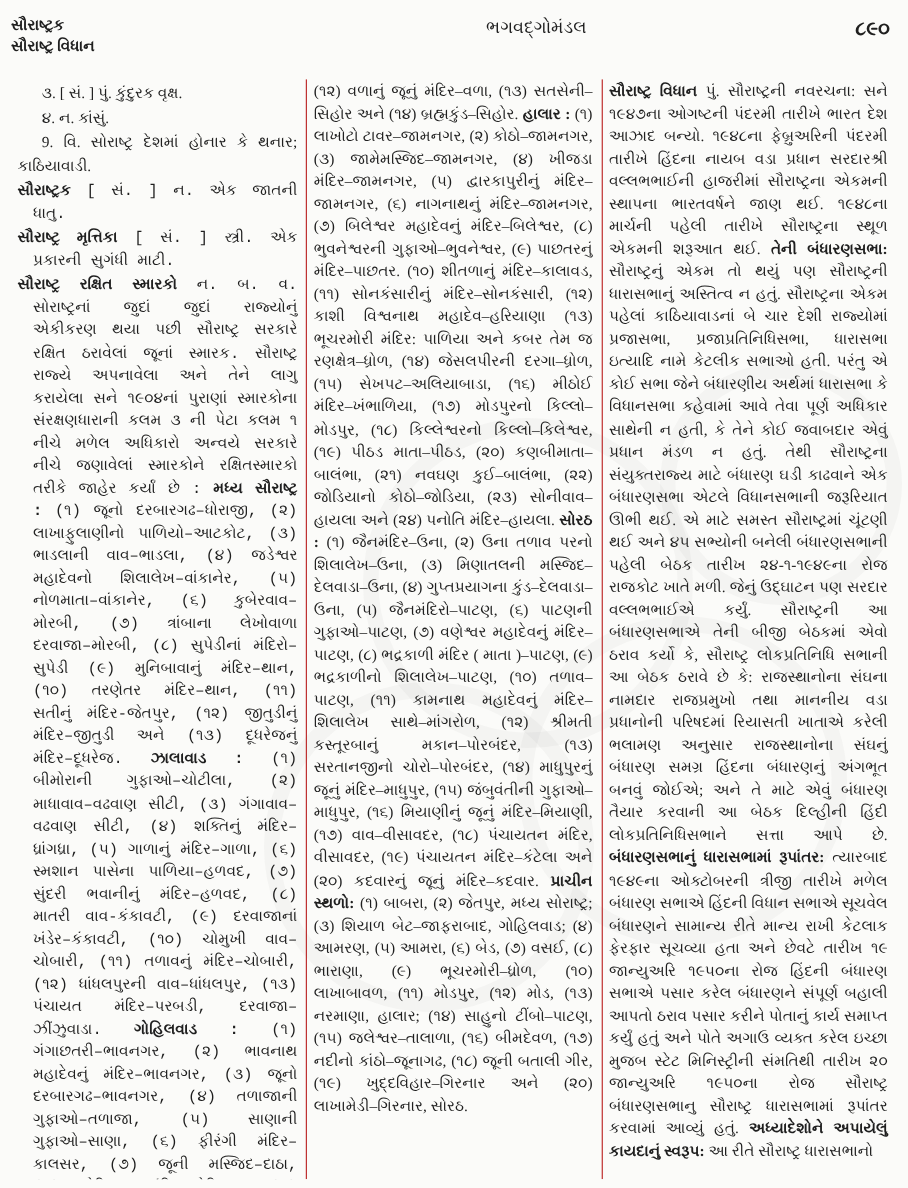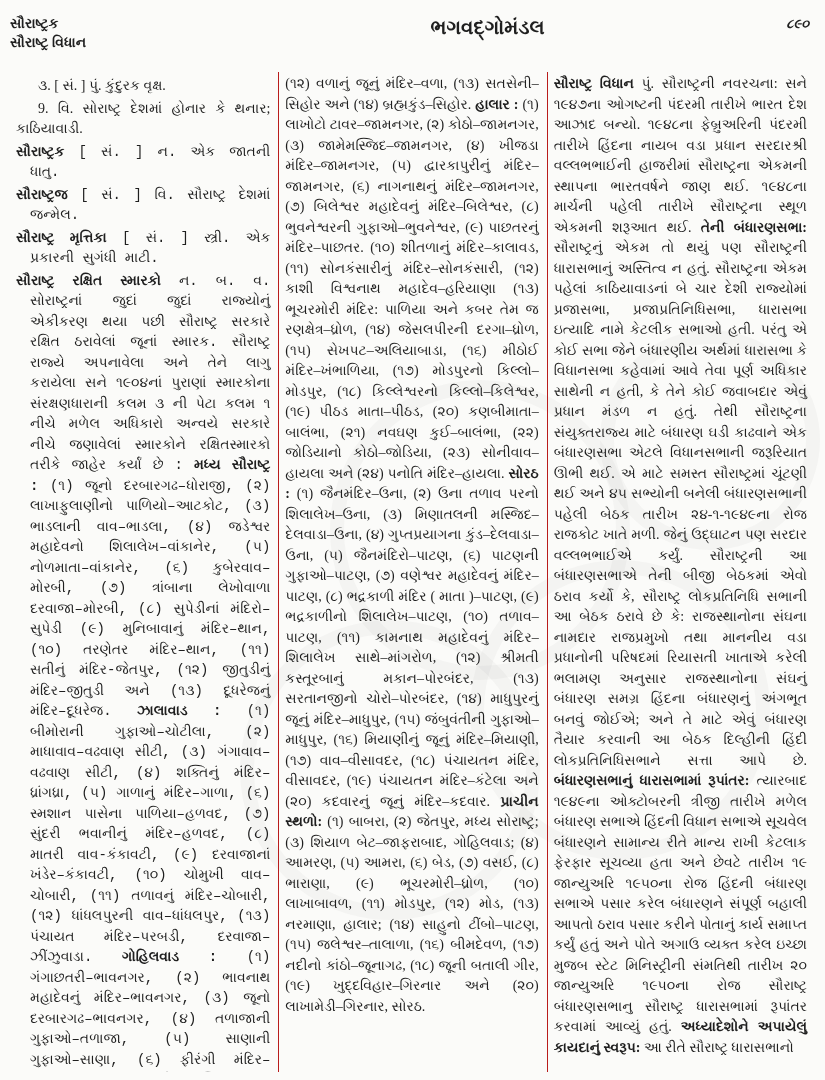--- a/index.html
+++ b/index.html
@@ -26,22 +26,22 @@
   .wm-c2 { width: 300px; height: 300px; left: 470px; top: 560px; }
   .wm-c3 { width: 300px; height: 300px; left: 240px; top: 620px; }
   .wm-c4 { width: 220px; height: 220px; left: 600px; top: 330px; }
 
   .header {
     position: relative; z-index: 1;
     height: 58px;
     display: flex; align-items: flex-start;
   }
   .running-heads { width: 270px; font-weight: bold; font-size: 14px; line-height: 19px; }
-  .center-title { flex: 1; text-align: center; font-weight: bold; font-size: 20px; padding-top: 2px; }
-  .page-number { width: 120px; text-align: right; font-size: 13px; font-weight: bold; padding-top: 2px; padding-right: 6px; font-style: italic; }
+  .center-title { flex: 1; text-align: center; font-weight: normal; font-size: 16px; padding-top: 2px; }
+  .page-number { width: 120px; text-align: right; font-size: 18px; font-weight: bold; padding-top: 2px; padding-right: 6px; }
 
   .columns {
     position: relative; z-index: 1;
     display: flex;
     height: 1000px;
     overflow: hidden;
   }
   .col {
     width: 268.33px;
     padding: 2px 8px 0 6px;
@@ -74,24 +74,24 @@
       <div>સૌરાષ્ટ્ર વિધાન</div>
     </div>
     <div class="center-title">ભગવદ્ગોમંડલ</div>
     <div class="page-number">૮૯૦</div>
   </div>
 
   <div class="columns">
 
     <div class="col">
       <p class="subentry">૩. [ સં. ] પું. કુંદુરક વૃક્ષ.</p>
+      <p class="subentry">૪. ન. કાંસું.</p>
       <p class="subentry">9. વિ. સોરાષ્ટ્ર દેશમાં હોનાર કે થનાર; કાઠિયાવાડી.</p>
 
       <p class="entry"><b>સૌરાષ્ટ્રક</b><span> [ સં. ] ન. એક જાતની ધાતુ.</span></p>
-      <p class="entry"><b>સૌરાષ્ટ્રજ</b><span> [ સં. ] વિ. સૌરાષ્ટ્ર દેશમાં જન્મેલ.</span></p>
       <p class="entry"><b>સૌરાષ્ટ્ર મૃત્તિકા</b><span> [ સં. ] સ્ત્રી. એક પ્રકારની સુગંધી માટી.</span></p>
 
       <p class="entry"><b>સૌરાષ્ટ્ર રક્ષિત સ્મારકો</b><span> ન. બ. વ. સોરાષ્ટ્રનાં જુદાં જુદાં રાજ્યોનું એકીકરણ થયા પછી સૌરાષ્ટ્ર સરકારે રક્ષિત ઠરાવેલાં જૂનાં સ્મારક. સૌરાષ્ટ્ર રાજ્યે અપનાવેલા અને તેને લાગુ કરાયેલા સને ૧૯૦૪નાં પુરાણાં સ્મારકોના સંરક્ષણધારાની કલમ ૩ ની પેટા કલમ ૧ નીચે મળેલ અધિકારો અન્વયે સરકારે નીચે જણાવેલાં સ્મારકોને રક્ષિતસ્મારકો તરીકે જાહેર કર્યાં છે : </span><b>મધ્ય સૌરાષ્ટ્ર : </b><span>(૧) જૂનો દરબારગઢ–ધોરાજી, (૨) લાખાફુલાણીનો પાળિયો–આટકોટ, (૩) ભાડલાની વાવ–ભાડલા, (૪) જડેશ્વર મહાદેવનો શિલાલેખ–વાંકાનેર, (૫) નોળમાતા–વાંકાનેર, (૬) કુબેરવાવ–મોરબી, (૭) ત્રાંબાના લેખોવાળા દરવાજા–મોરબી, (૮) સુપેડીનાં મંદિરો–સુપેડી (૯) મુનિબાવાનું મંદિર–થાન, (૧૦) તરણેતર મંદિર–થાન, (૧૧) સતીનું મંદિર-જેતપુર, (૧૨) જીતુડીનું મંદિર–જીતુડી અને (૧૩) દૂધરેજનું મંદિર–દૂધરેજ. </span><b>ઝાલાવાડ : </b><span>(૧) બીમોરાની ગુફાઓ–ચોટીલા, (૨) માધાવાવ–વઢવાણ સીટી, (૩) ગંગાવાવ–વઢવાણ સીટી, (૪) શક્તિનું મંદિર–ધ્રાંગધ્રા, (૫) ગાળાનું મંદિર–ગાળા, (૬) સ્મશાન પાસેના પાળિયા–હળવદ, (૭) સુંદરી ભવાનીનું મંદિર–હળવદ, (૮) માતરી વાવ-કંકાવટી, (૯) દરવાજાનાં ખંડેર–કંકાવટી, (૧૦) ચોમુખી વાવ–ચોબારી, (૧૧) તળાવનું મંદિર–ચોબારી, (૧૨) ધાંધલપુરની વાવ–ધાંધલપુર, (૧૩) પંચાયત મંદિર–પરબડી, દરવાજા–ઝીંઝુવાડા. </span><b>ગોહિલવાડ : </b><span>(૧) ગંગાછતરી–ભાવનગર, (૨) ભાવનાથ મહાદેવનું મંદિર–ભાવનગર, (૩) જૂનો દરબારગઢ–ભાવનગર, (૪) તળાજાની ગુફાઓ–તળાજા, (૫) સાણાની ગુફાઓ–સાણા, (૬) ફીરંગી મંદિર–કાલસર, (૭) જૂની મસ્જિદ–દાઠા, (૮) ખોડિયાર મંદિર–ખોડિયાર, (૯) મધુમાતા મંદિર–મહુવા, (૧૦) વિષ્ણુ મંદિર–મહુવા, (૧૧) જૂનું ગોપનાથનું મંદિર–ગોપનાથ</span></p>
     </div>
 
     <div class="col">
       <p class="flow"><span>(૧૨) વળાનું જૂનું મંદિર–વળા, (૧૩) સતસેની–સિહોર અને (૧૪) બ્રહ્મકુંડ–સિહોર. </span><b>હાલાર : </b><span>(૧) લાખોટો ટાવર–જામનગર, (૨) કોઠો–જામનગર, (૩) જામેમસ્જિદ–જામનગર, (૪) ખીજડા મંદિર–જામનગર, (૫) દ્વારકાપુરીનું મંદિર–જામનગર, (૬) નાગનાથનું મંદિર–જામનગર, (૭) બિલેશ્વર મહાદેવનું મંદિર–બિલેશ્વર, (૮) ભુવનેશ્વરની ગુફાઓ–ભુવનેશ્વર, (૯) પાછતરનું મંદિર–પાછતર. (૧૦) શીતળાનું મંદિર–કાલાવડ, (૧૧) સોનકંસારીનું મંદિર–સોનકંસારી, (૧૨) કાશી વિશ્વનાથ મહાદેવ–હરિયાણા (૧૩) ભૂચરમોરી મંદિર: પાળિયા અને કબર તેમ જ રણક્ષેત્ર–ધ્રોળ, (૧૪) જેસલપીરની દરગા–ધ્રોળ, (૧૫) સેખપટ–અલિયાબાડા, (૧૬) મીઠોઈ મંદિર–ખંભાળિયા, (૧૭) મોડપુરનો કિલ્લો–મોડપુર, (૧૮) કિલ્લેશ્વરનો કિલ્લો–કિલેશ્વર, (૧૯) પીઠડ માતા–પીઠડ, (૨૦) કણબીમાતા–બાલંભા, (૨૧) નવઘણ કુઈ–બાલંભા, (૨૨) જોડિયાનો કોઠો–જોડિયા, (૨૩) સોનીવાવ–હાયલા અને (૨૪) પનોતિ મંદિર–હાયલા. </span><b>સોરઠ : </b><span>(૧) જૈનમંદિર–ઉના, (૨) ઉના તળાવ પરનો શિલાલેખ–ઉના, (૩) મિણાતલની મસ્જિદ–દેલવાડા–ઉના, (૪) ગુપ્તપ્રયાગના કુંડ–દેલવાડા–ઉના, (૫) જૈનમંદિરો–પાટણ, (૬) પાટણની ગુફાઓ–પાટણ, (૭) વણેશ્વર મહાદેવનું મંદિર–પાટણ, (૮) ભદ્રકાળી મંદિર ( માતા )–પાટણ, (૯) ભદ્રકાળીનો શિલાલેખ–પાટણ, (૧૦) તળાવ–પાટણ, (૧૧) કામનાથ મહાદેવનું મંદિર–શિલાલેખ સાથે–માંગરોળ, (૧૨) શ્રીમતી કસ્તૂરબાનું મકાન–પોરબંદર, (૧૩) સરતાનજીનો ચોરો–પોરબંદર, (૧૪) માધુપુરનું જૂનું મંદિર–માધુપુર, (૧૫) જંબુવંતીની ગુફાઓ–માધુપુર, (૧૬) મિયાણીનું જૂનું મંદિર–મિયાણી, (૧૭) વાવ–વીસાવદર, (૧૮) પંચાયતન મંદિર, વીસાવદર, (૧૯) પંચાયતન મંદિર–કંટેલા અને (૨૦) કદવારનું જૂનું મંદિર–કદવાર. </span><b>પ્રાચીન સ્થળો: </b><span>(૧) બાબરા, (૨) જેતપુર, મધ્ય સોરાષ્ટ્ર; (૩) શિયાળ બેટ–જાફરાબાદ, ગોહિલવાડ; (૪) આમરણ, (૫) આમરા, (૬) બેડ, (૭) વસઈ, (૮) ભારાણા, (૯) ભૂચરમોરી–ધ્રોળ, (૧૦) લાખાબાવળ, (૧૧) મોડપુર, (૧૨) મોડ, (૧૩) નરમાણા, હાલાર; (૧૪) સાહુનો ટીંબો–પાટણ, (૧૫) જલેશ્વર–તાલાળા, (૧૬) બીમદેવળ, (૧૭) નદીનો કાંઠો–જૂનાગઢ, (૧૮) જૂની બતાલી ગીર, (૧૯) ખુદ્દવિહાર–ગિરનાર અને (૨૦) લાખામેડી–ગિરનાર, સોરઠ.</span></p>
     </div>
 
     <div class="col">

